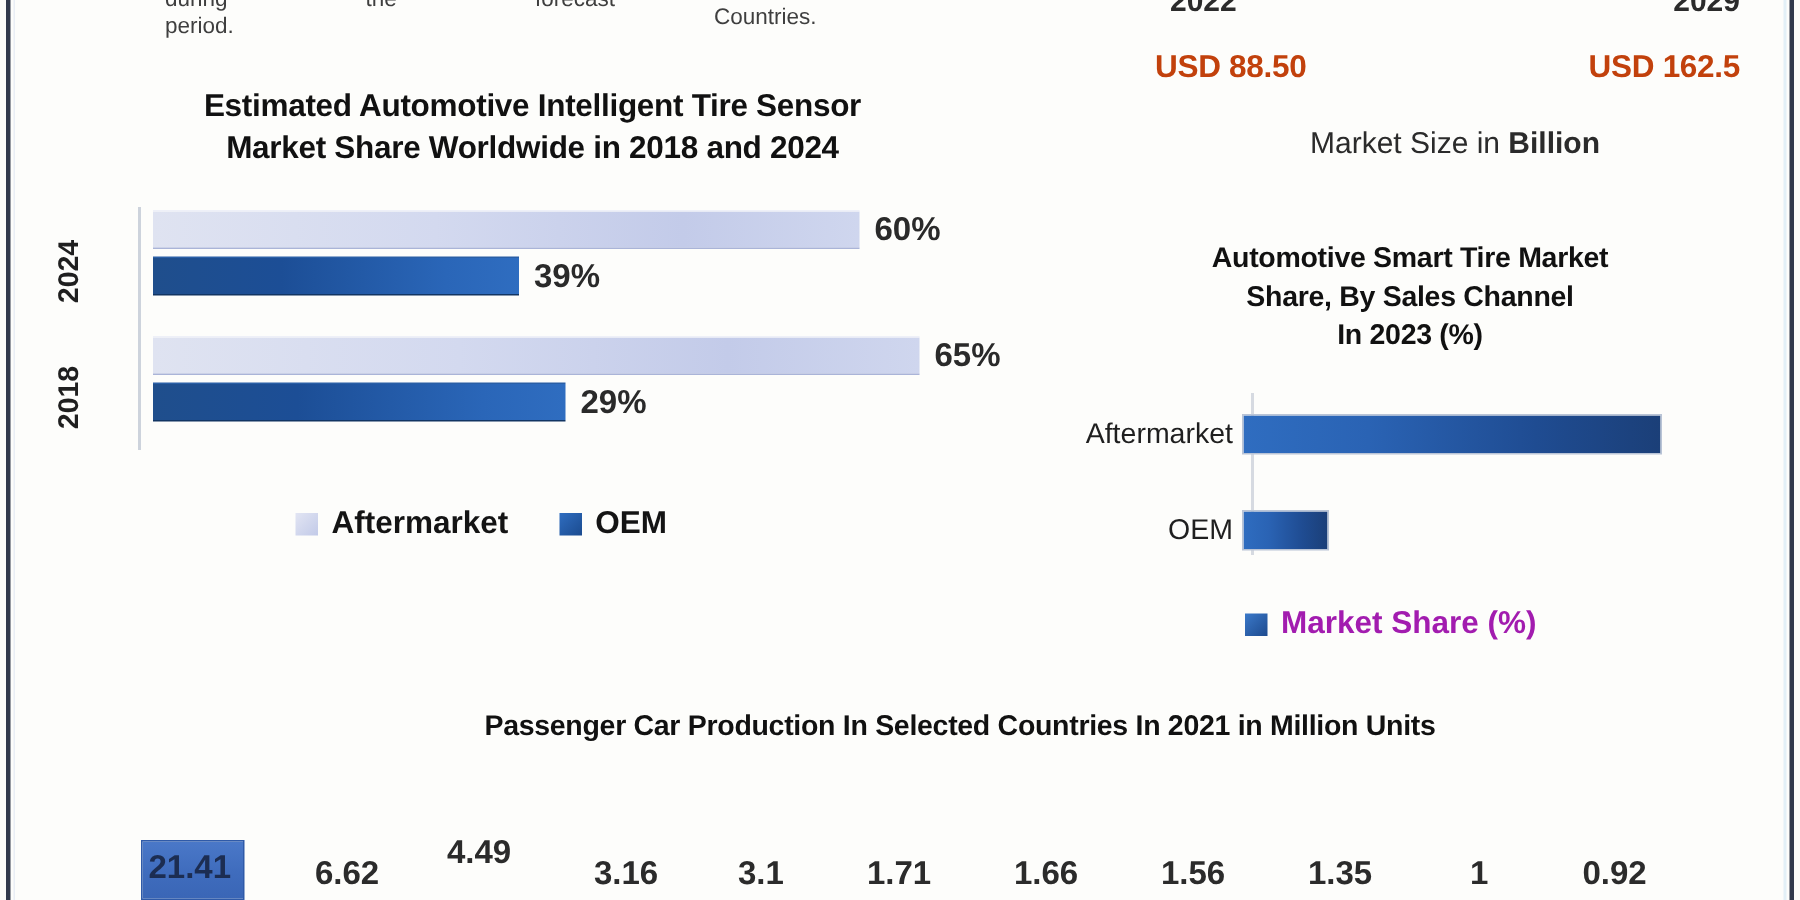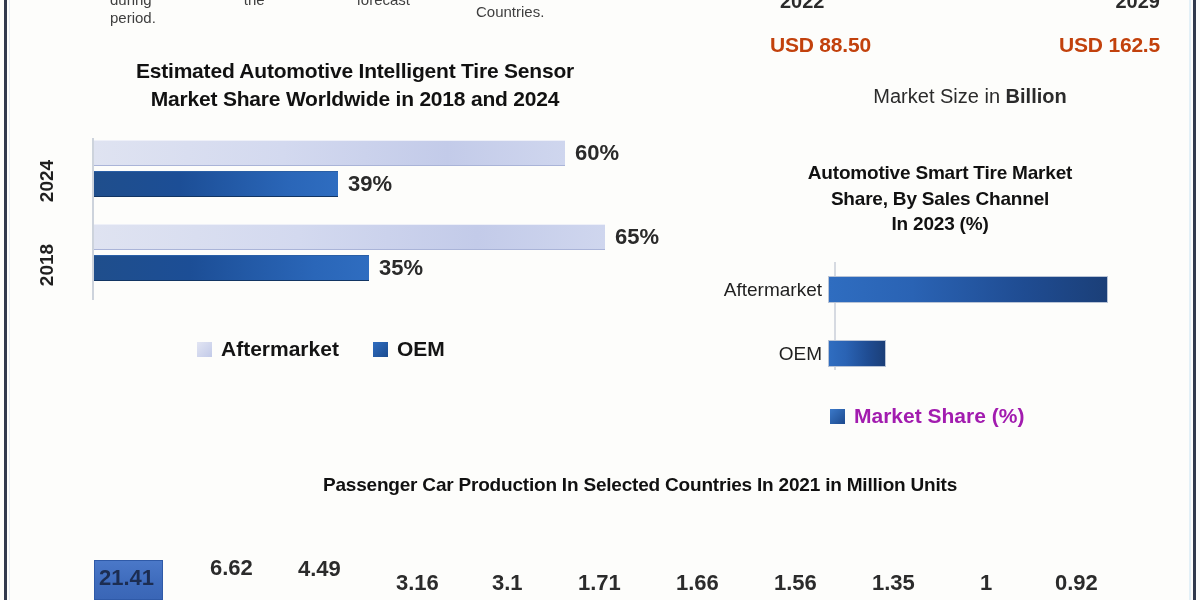--- a/index.html
+++ b/index.html
@@ -148,21 +148,21 @@
   .lc-axis {
     position: absolute;
     left: 70px;
     top: 6px;
     width: 2px;
     height: 162px;
     background: #cdd3dc;
   }
   .lc-group {
     position: absolute;
-    left: 72px;
+    left: 80px;
     text-align: center;
   }
   .lc-group.g2024 { top: 8px; }
   .lc-group.g2018 { top: 92px; }
 
   .lc-ylabel {
     position: absolute;
     font-size: 19px;
     font-weight: bold;
     color: #1f1f1f;
@@ -365,21 +365,21 @@
       <div class="bar oem" style="width:244px">
         <span class="bar-value">39%</span>
       </div>
     </div>
 
     <div class="lc-group g2018">
       <div class="bar after" style="width:511px">
         <span class="bar-value">65%</span>
       </div>
       <div class="bar oem" style="width:275px">
-        <span class="bar-value">35%</span>
+        <span class="bar-value">29%</span>
       </div>
     </div>
 
     <div class="lc-legend">
       <div class="legend-item">
         <span class="swatch after"></span>
         <span>Aftermarket</span>
       </div>
       <div class="legend-item">
         <span class="swatch oem"></span>
@@ -413,21 +413,21 @@
     </div>
   </div>
 
   <div class="chart-title" id="bottom-title">Passenger Car Production In Selected Countries In 2021 in Million Units</div>
 
   <div id="bottom-chart">
     <div class="bc-track">
       <div class="bc-item highlight" style="left:34px;">
         <span class="bc-label">21.41</span>
       </div>
-      <div class="bc-item" style="left:150px; bottom:21px;">
+      <div class="bc-item" style="left:150px; bottom:6px;">
         <span class="bc-label">6.62</span>
       </div>
       <div class="bc-item" style="left:238px; bottom:20px;">
         <span class="bc-label">4.49</span>
       </div>
       <div class="bc-item" style="left:336px; bottom:6px;">
         <span class="bc-label">3.16</span>
       </div>
       <div class="bc-item" style="left:432px; bottom:6px;">
         <span class="bc-label">3.1</span>

